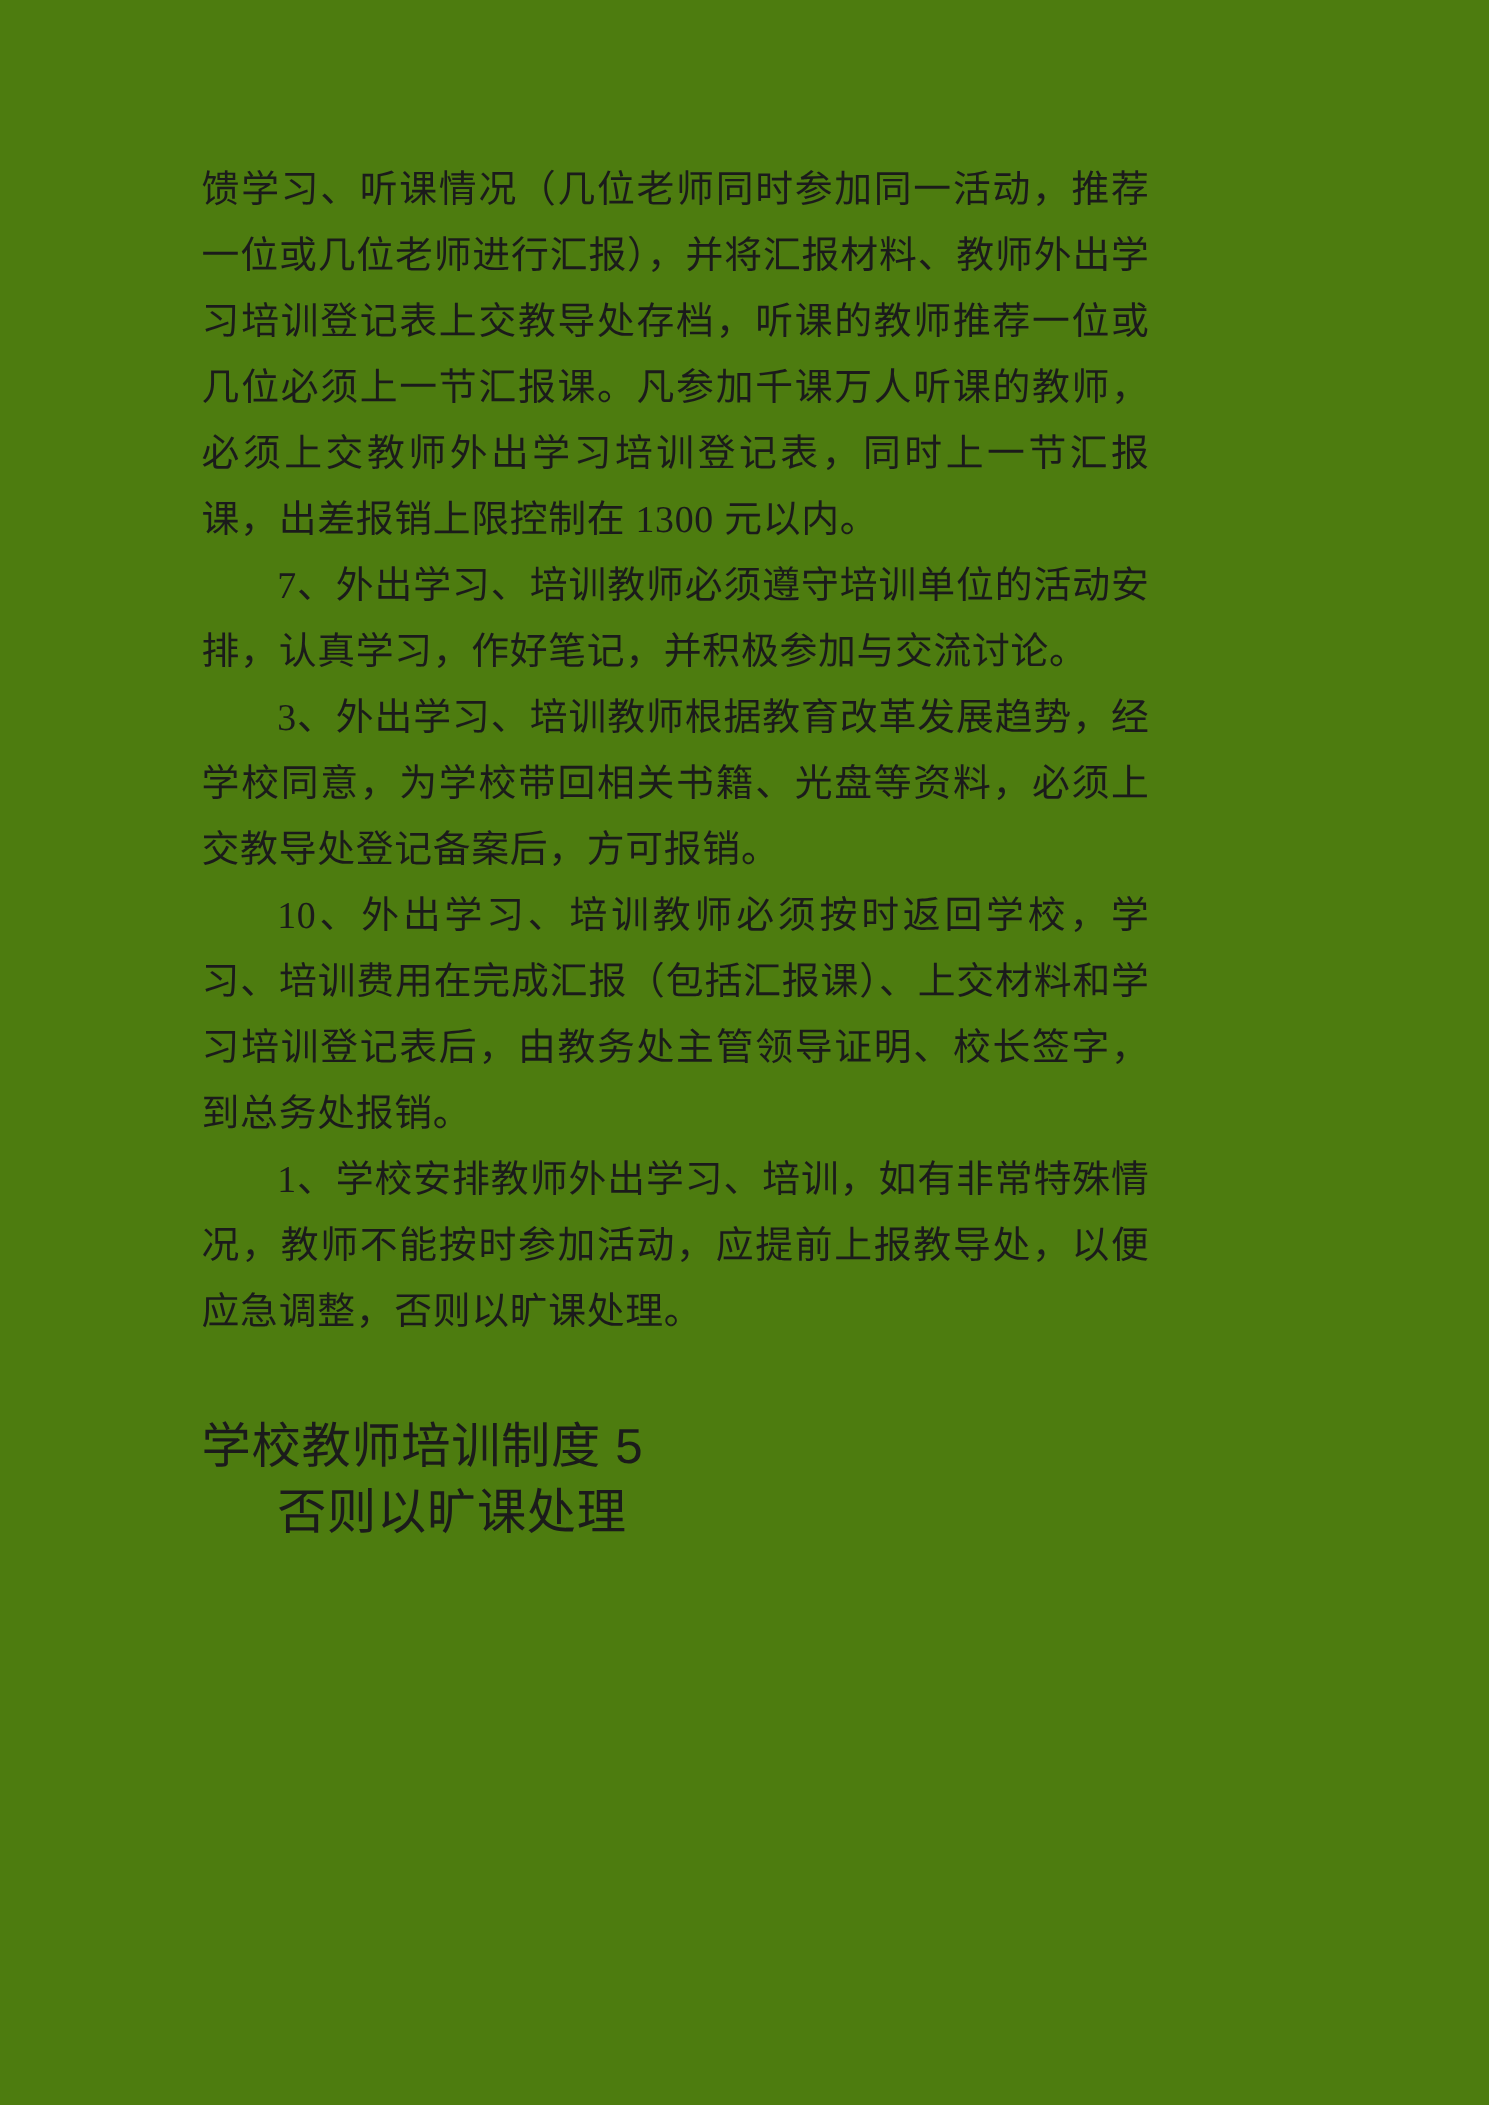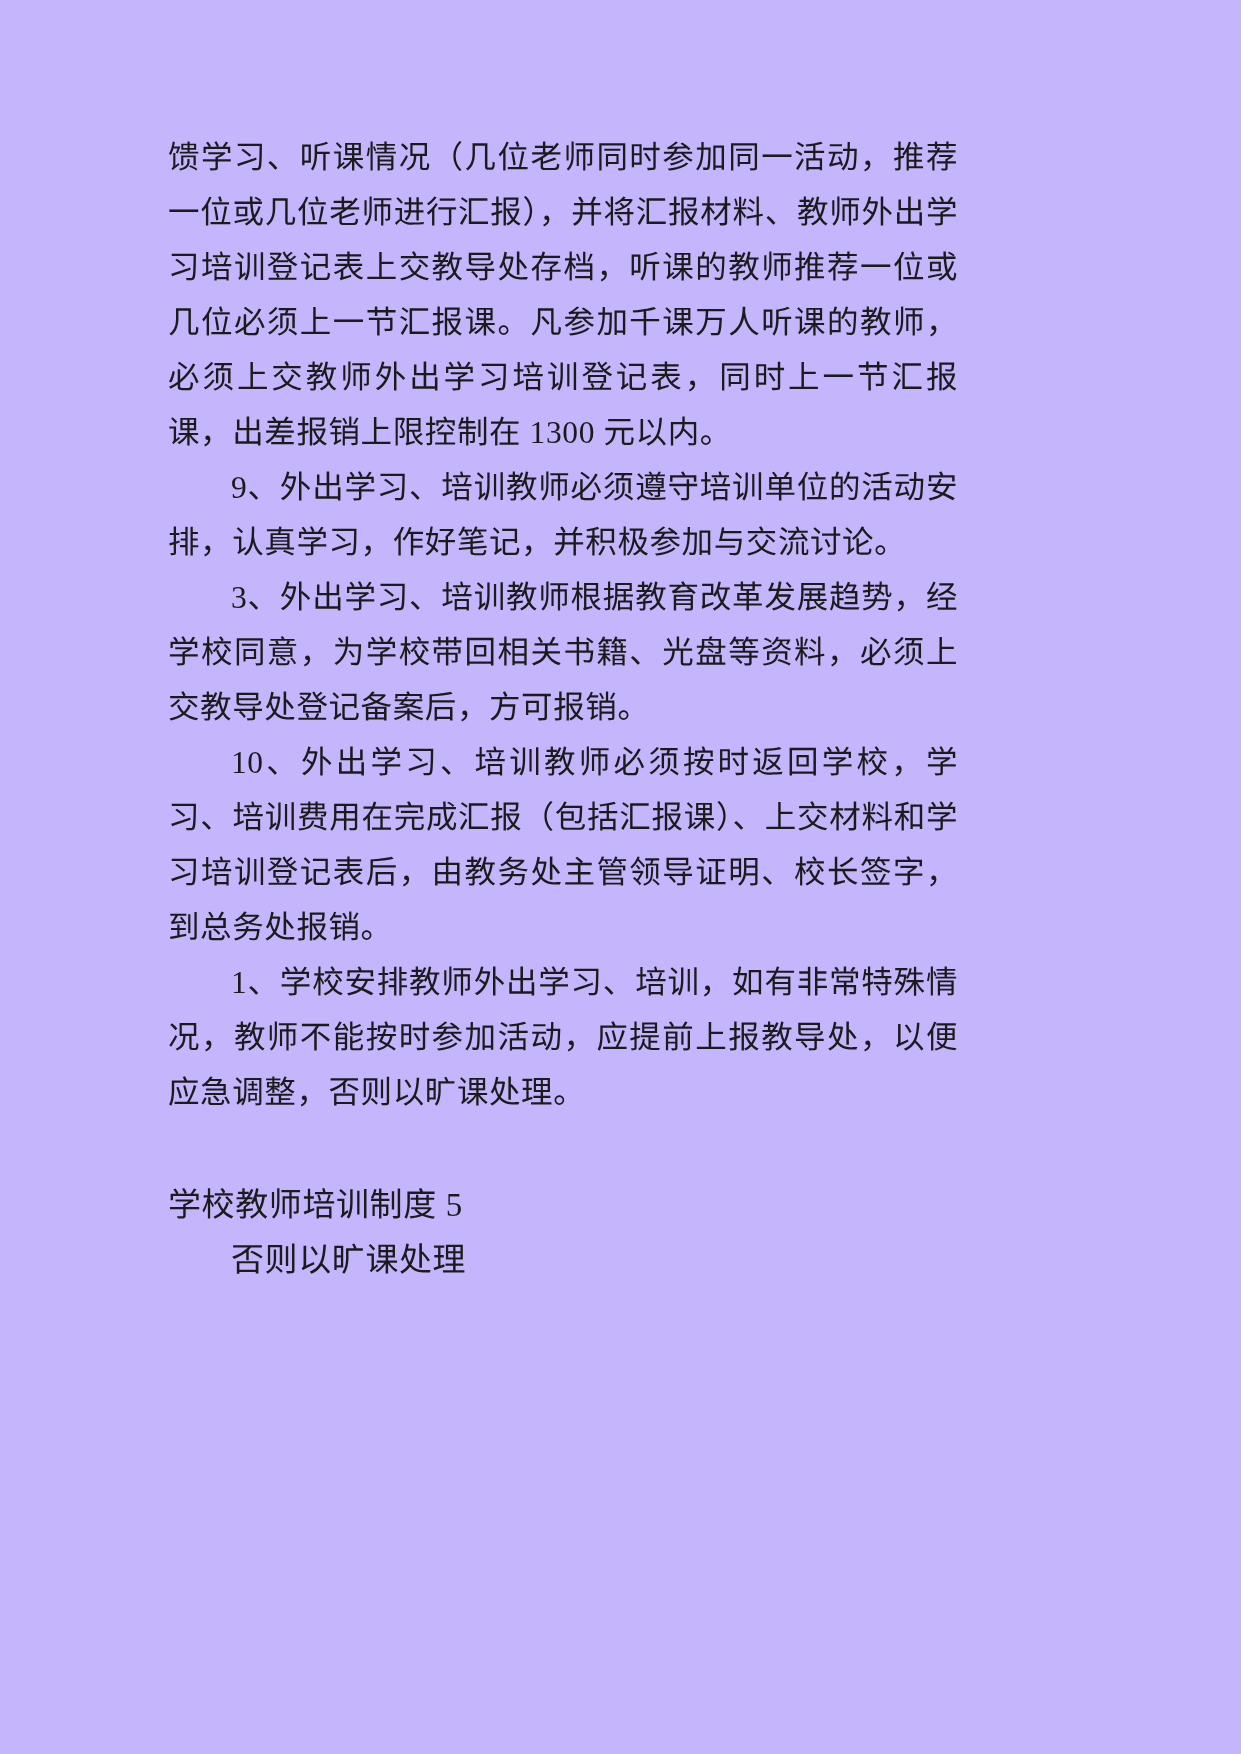--- a/index.html
+++ b/index.html
@@ -5,21 +5,21 @@
 <style>
   html, body {
     margin: 0;
     padding: 0;
     background: #ffffff;
   }
   .page {
     position: relative;
     width: 1241px;
     height: 1754px;
-    background: #c4b5fd;
+    background: #4d7c0f;
     margin: 0 auto;
     overflow: hidden;
     box-sizing: border-box;
   }
   .content {
     position: absolute;
     left: 168px;
     top: 130px;
     width: 790px;
   }
@@ -34,39 +34,39 @@
     margin: 0 0 0 0;
     white-space: pre-wrap;
   }
   .para.indent {
     text-indent: 63px;
   }
   .spacer-block {
     height: 58px;
   }
   .tail {
-    font-family: Liberation Serif, serif;
-    font-size: 33px;
+    font-family: Liberation Sans, sans-serif;
+    font-size: 41px;
     line-height: 55px;
     color: #1b1b1b;
     letter-spacing: 0.6px;
   }
   .tail.indent {
     text-indent: 63px;
   }
 </style>
 </head>
 <body>
 
 <div class="page">
   <div class="content">
 
     <p class="para">馈学习、听课情况（几位老师同时参加同一活动，推荐一位或几位老师进行汇报），并将汇报材料、教师外出学习培训登记表上交教导处存档，听课的教师推荐一位或几位必须上一节汇报课。凡参加千课万人听课的教师，必须上交教师外出学习培训登记表，同时上一节汇报课，出差报销上限控制在 1300 元以内。</p>
 
-    <p class="para indent">9、外出学习、培训教师必须遵守培训单位的活动安排，认真学习，作好笔记，并积极参加与交流讨论。</p>
+    <p class="para indent">7、外出学习、培训教师必须遵守培训单位的活动安排，认真学习，作好笔记，并积极参加与交流讨论。</p>
 
 
     <p class="para indent">3、外出学习、培训教师根据教育改革发展趋势，经学校同意，为学校带回相关书籍、光盘等资料，必须上交教导处登记备案后，方可报销。</p>
 
 
     <p class="para indent">10、外出学习、培训教师必须按时返回学校，学习、培训费用在完成汇报（包括汇报课）、上交材料和学习培训登记表后，由教务处主管领导证明、校长签字，到总务处报销。</p>
 
     <p class="para indent">1、学校安排教师外出学习、培训，如有非常特殊情况，教师不能按时参加活动，应提前上报教导处，以便应急调整，否则以旷课处理。</p>
 
     <div class="spacer-block"></div>

